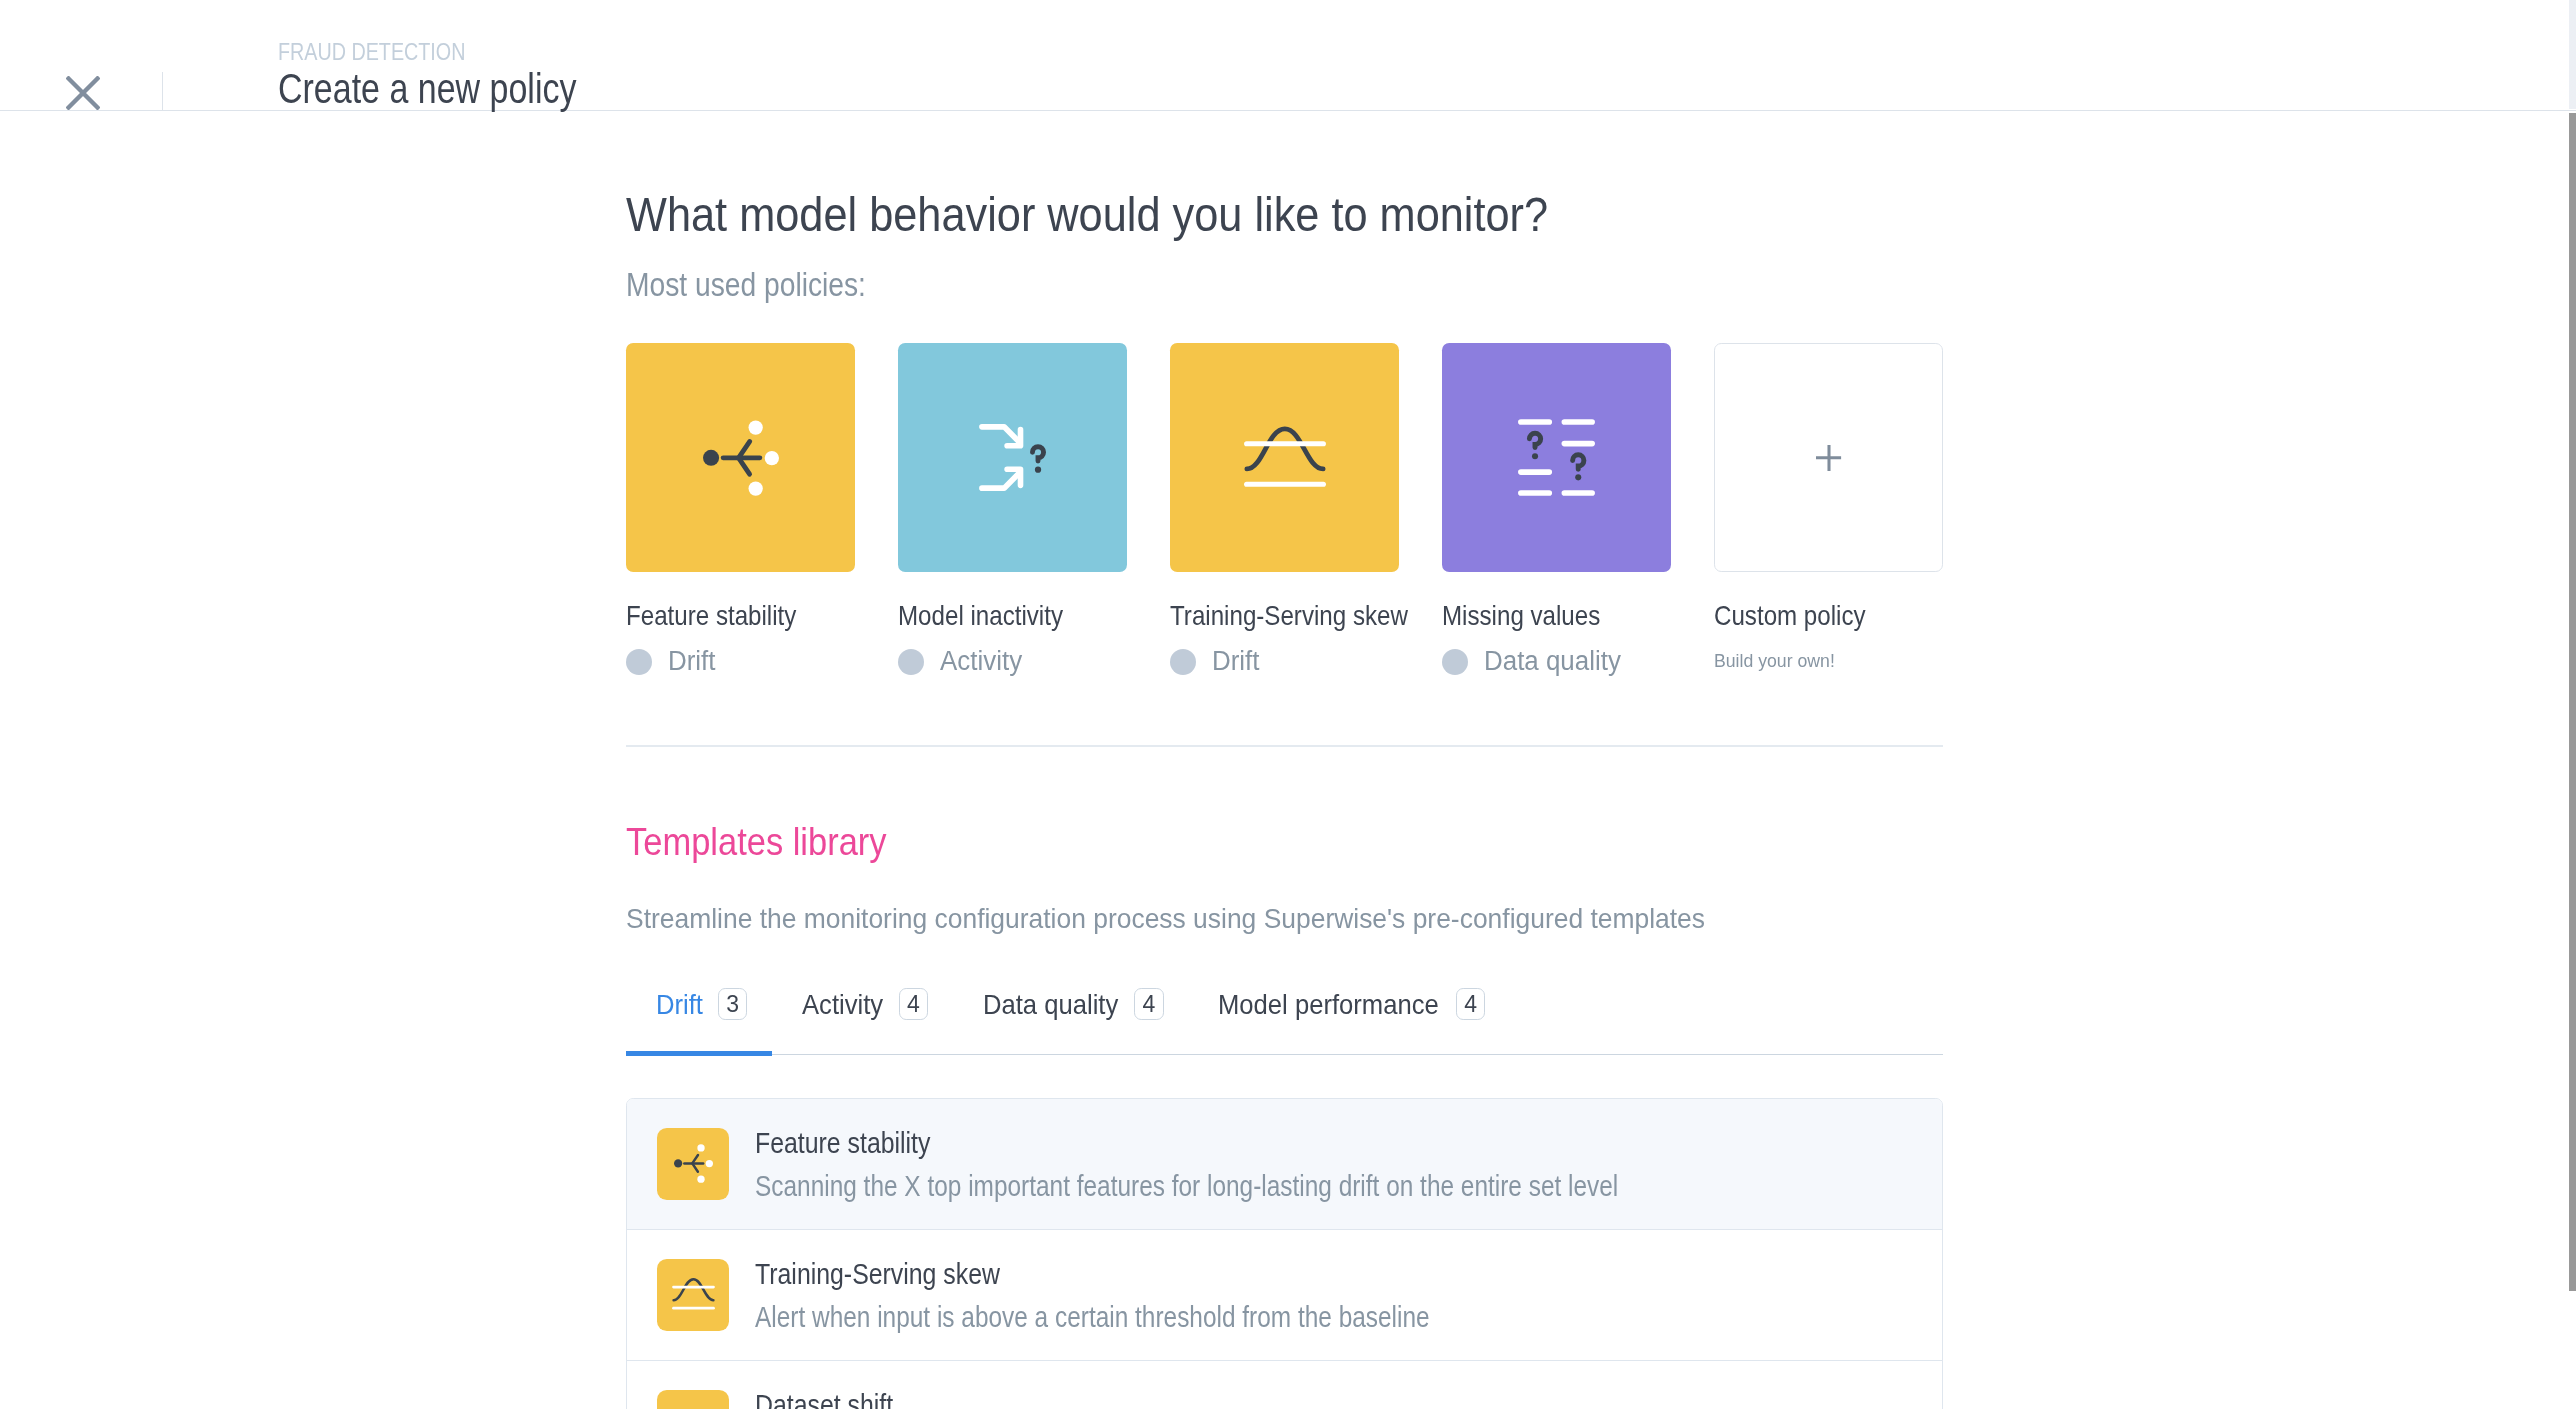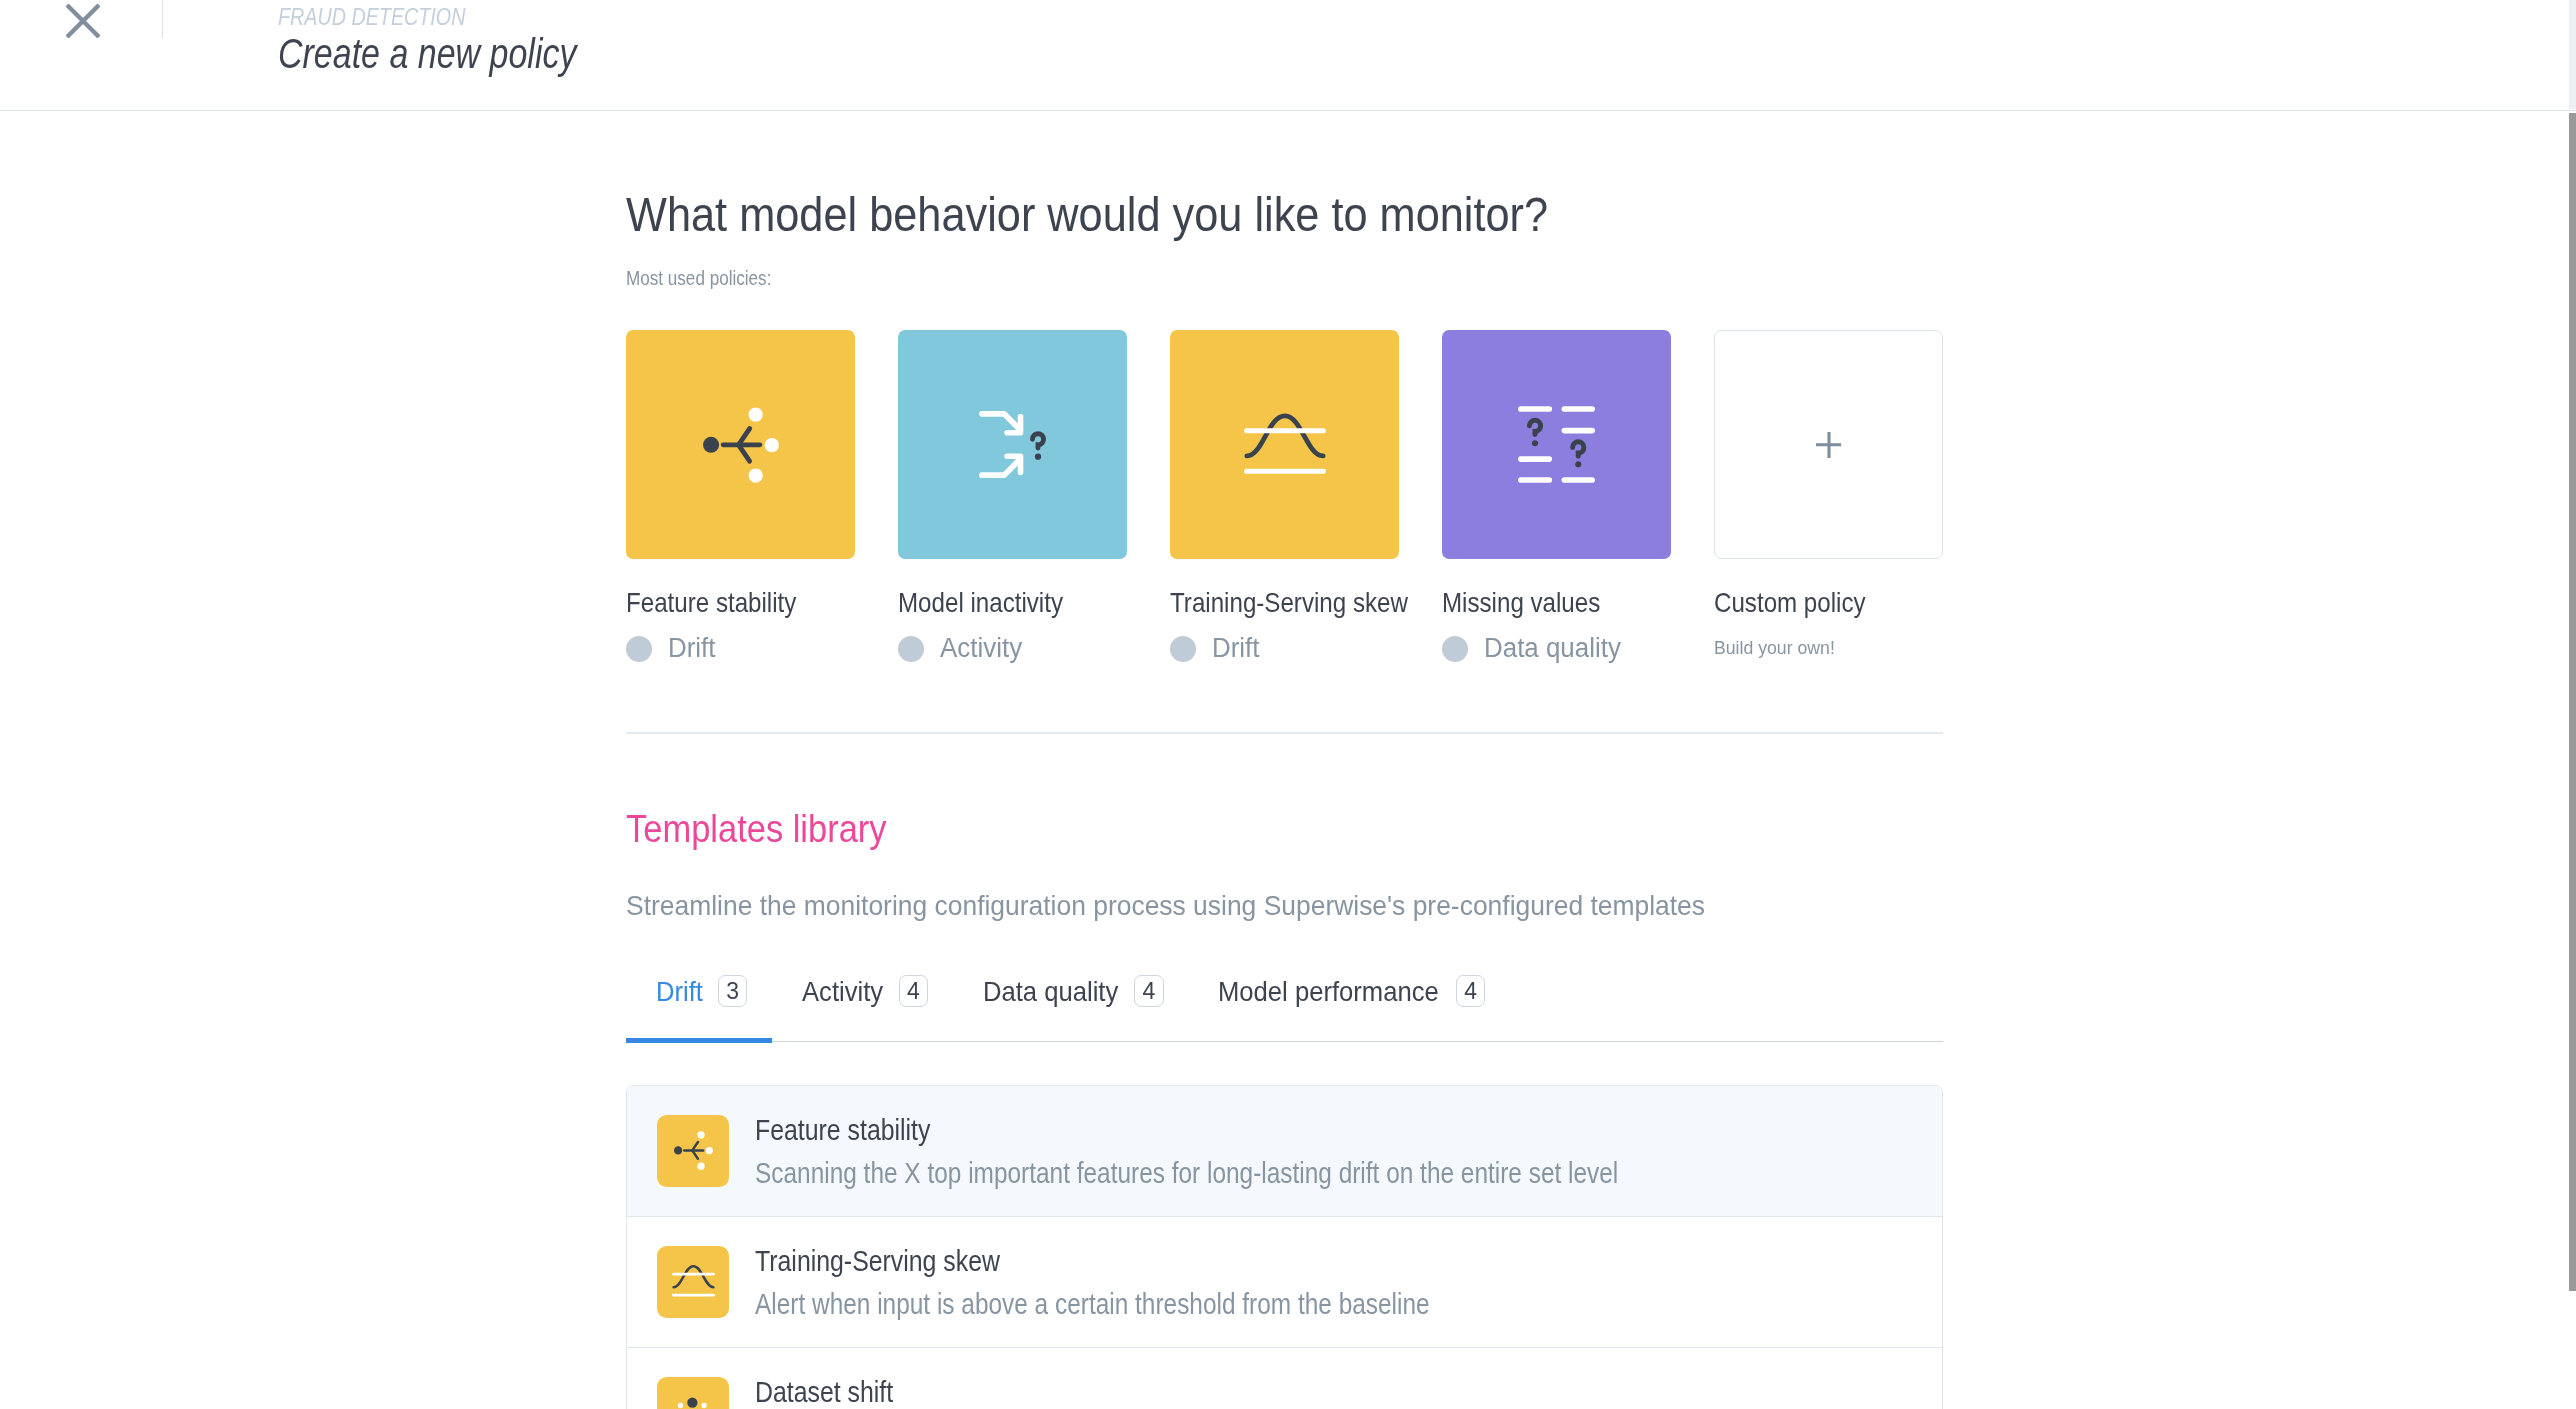--- a/index.html
+++ b/index.html
@@ -10,31 +10,31 @@
     background: #ffffff;
     font-family: "Liberation Sans", sans-serif;
     color: #3d4450;
     overflow: hidden;
     -webkit-font-smoothing: antialiased;
     will-change: transform;   
   }
   .nw { display:inline-block; transform: scaleX(var(--sx,0.90)); transform-origin: left center; white-space:nowrap; }
 
   
-  .topbar { position:relative; z-index:2; height: 111px; display:flex; align-items:flex-start; border-bottom: 1.8px solid #dde3ea; font-style: italic; }
+  .topbar { position:relative; z-index:2; height: 111px; display:flex; align-items:flex-end; border-bottom: 1.8px solid #dde3ea; }
   .close-cell { width: 163px; padding-left:3.6px; padding-top:3.6px; border-right: 1.8px solid #dde3ea; display:flex; align-items:center; justify-content:center; cursor:pointer; }
   .close-cell svg { display:block; }
   .title-cell { padding-left: 115px; display:flex; flex-direction:column; justify-content:center; padding-top:5.4px; }
   .eyebrow { --sx:0.822; font-size: 24px; color:#c3cfdb; font-weight:400; line-height:1; }
   .page-title { --sx:0.809; font-size: 42px; color:#3d4450; font-weight:400; line-height:1; margin-top:3.6px; }
 
   
   .content { padding-left: 626px; padding-top: 79px; }
   .h1 { --sx:0.884; font-size: 49px; color:#3d4450; font-weight:400; line-height:1; }
-  .sub { --sx:0.855; font-size: 20px; color:#8795a2; margin-top: 29px; line-height:1; }
+  .sub { --sx:0.855; font-size: 33px; color:#8795a2; margin-top: 29px; line-height:1; }
 
   .cards { display:flex; gap: 43px; margin-top: 42px; }
   .card-col { width: 229px; }
   .tile { width:229px; height:229px; border-radius:7.2px; display:flex; align-items:center; justify-content:center; cursor:pointer; }
   .tile.custom { background:#fff; border:1.8px solid #dde3ea; }
   .card-name { --sx:0.862; font-size:28px; color:#3d4450; margin-top:30px; line-height:1; white-space:nowrap; }
   .card-meta { display:flex; align-items:center; gap:16px; margin-top:18px; }
   .dot { width:26px; height:26px; border-radius:50%; background:#c0cbd8; flex:none; }
   .card-meta-label { --sx:0.96; font-size:27px; color:#8795a2; line-height:1; white-space:nowrap; }
   .card-sub { --sx:0.93; font-size:19px; color:#8795a2; margin-top:20.6px; line-height:1; white-space:nowrap; }

